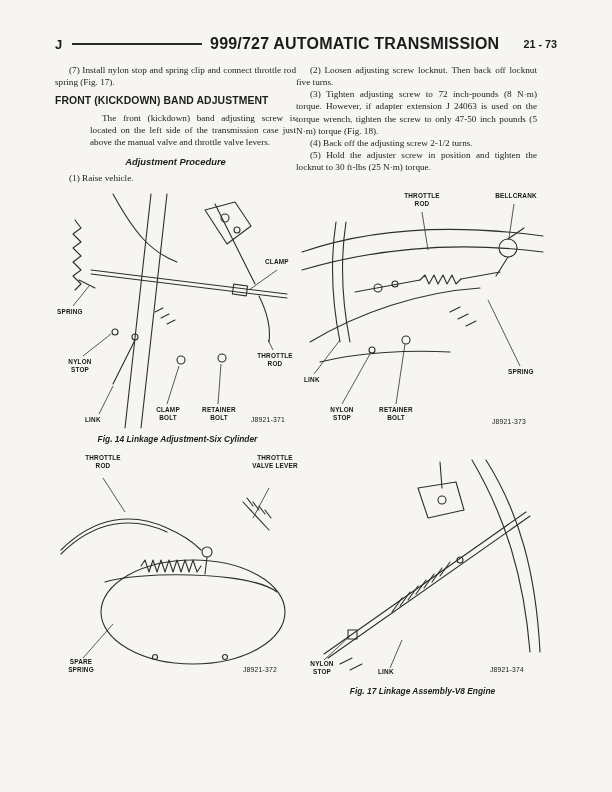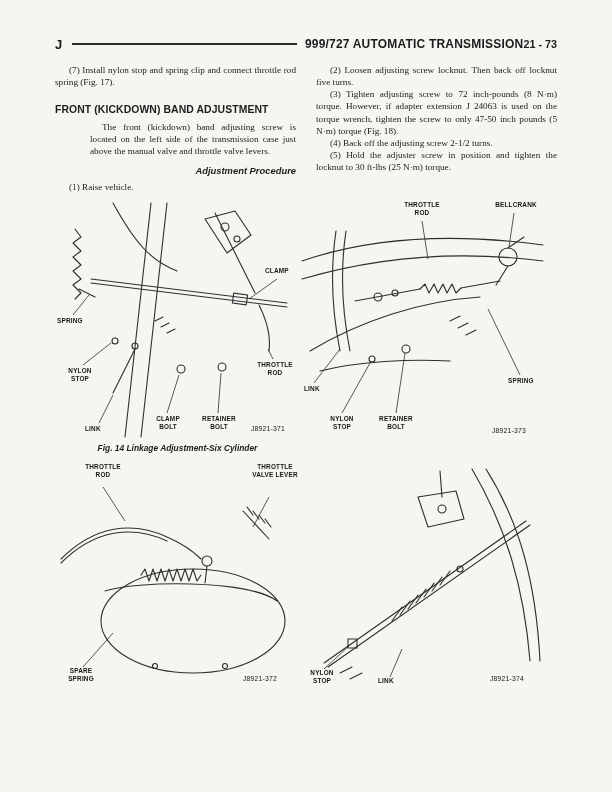--- a/index.html
+++ b/index.html
@@ -11,33 +11,33 @@
     box-sizing:border-box;
     padding:34px 55px 0 55px;
     font-family:"Liberation Serif", serif;
     color:#1c1c1c;
     overflow:hidden;
   }
   
   .hdr { display:flex; align-items:center; height:20px; }
   .hdr .sec { font-family:"Liberation Sans", sans-serif; font-weight:bold; font-size:13px; }
   .hdr .rule { flex:1; height:2px; background:#2a2a2a; margin:0 8px 0 10px; }
-  .hdr .title { font-family:"Liberation Sans", sans-serif; font-weight:bold; font-size:12px; letter-spacing:.2px; }
-  .hdr .pnum { font-family:"Liberation Sans", sans-serif; font-weight:bold; font-size:10.8px; }
+  .hdr .title { font-family:"Liberation Sans", sans-serif; font-weight:bold; font-size:16px; letter-spacing:.2px; }
+  .hdr .pnum { font-family:"Liberation Sans", sans-serif; font-weight:bold; font-size:10.8px; margin-left:24px; }
   
-  .cols { display:flex; gap:20px; margin-top:10px; }
+  .cols { display:flex; margin-top:10px; }
   .col { width:241px; font-size:9.2px; line-height:1.32; text-align:justify; }
   .col p { margin:0; text-indent:14px; }
   .col h2 {
     font-family:"Liberation Sans", sans-serif; font-weight:bold;
-    font-size:10.4px; margin:15px 0 4px 0; letter-spacing:.1px; text-align:left;
+    font-size:10.4px; margin:6px 0 4px 0; letter-spacing:.1px; text-align:left;
   }
   .col h3 {
     font-family:"Liberation Sans", sans-serif; font-weight:bold; font-style:italic;
-    font-size:9.4px; margin:8px 0 3px 0; text-align:right;
+    font-size:9.4px; margin:8px 0 3px 0; text-align:center;
   }
   
   .figrow { display:flex; gap:0; margin-top:8px; }
   .figure { width:245px; }
   .figbox { position:relative; height:238px; }
   .figbox.short { height:228px; }
   .figbox svg { position:absolute; inset:0; }
   .lbl {
     position:absolute;
     font-family:"Liberation Sans", sans-serif;
@@ -223,16 +223,17 @@
           </g>
           <g class="leader">
             <path d="M24 206 L50 182"></path>
             <path d="M90 214 L102 186"></path>
           </g>
         </svg>
         <span class="lbl" style="left:2px; top:206px; width:40px;">NYLON STOP</span>
         <span class="lbl" style="left:78px; top:214px;">LINK</span>
         <span class="code" style="left:190px; top:212px;">J8921-374</span>
       </div>
+      <div class="caption">Fig. 17 Linkage Assembly-V8 Engine</div>
     </div>
   </div>
 
 </div>
 
 </body></html>

